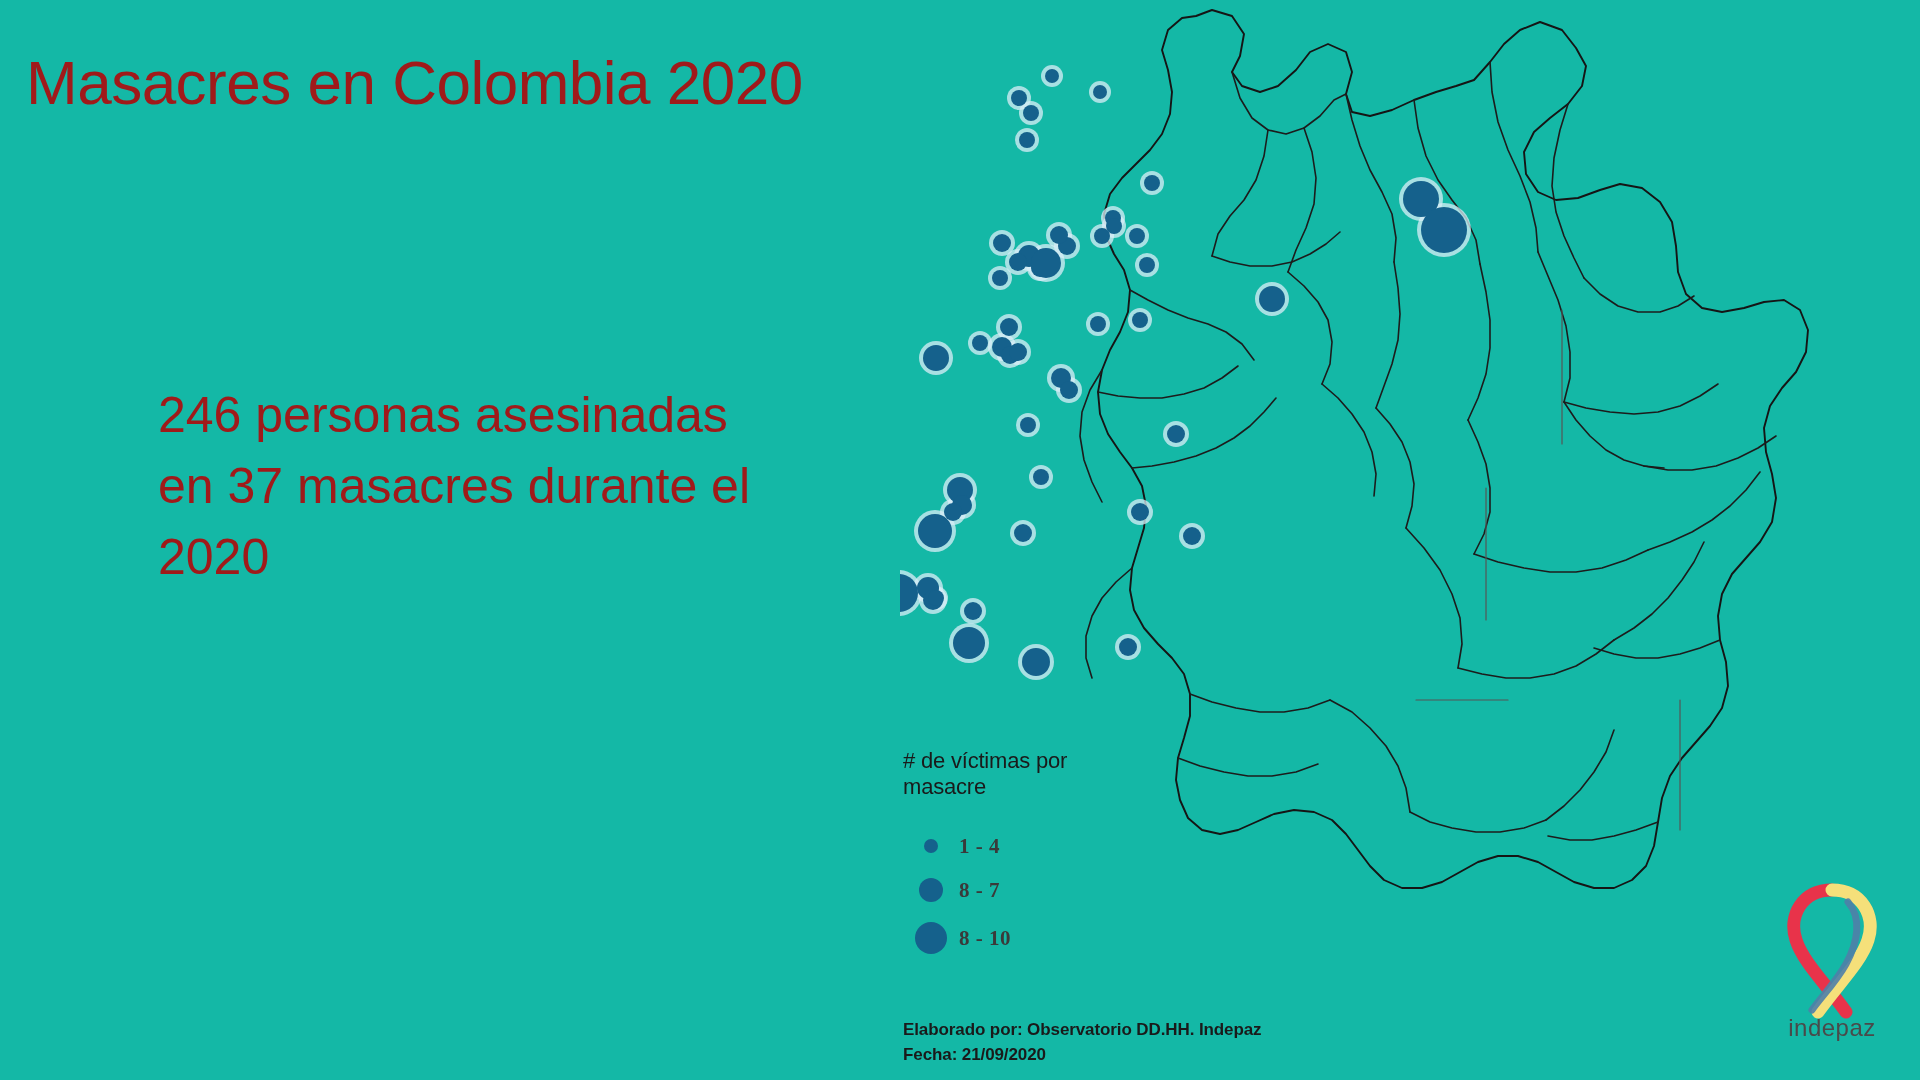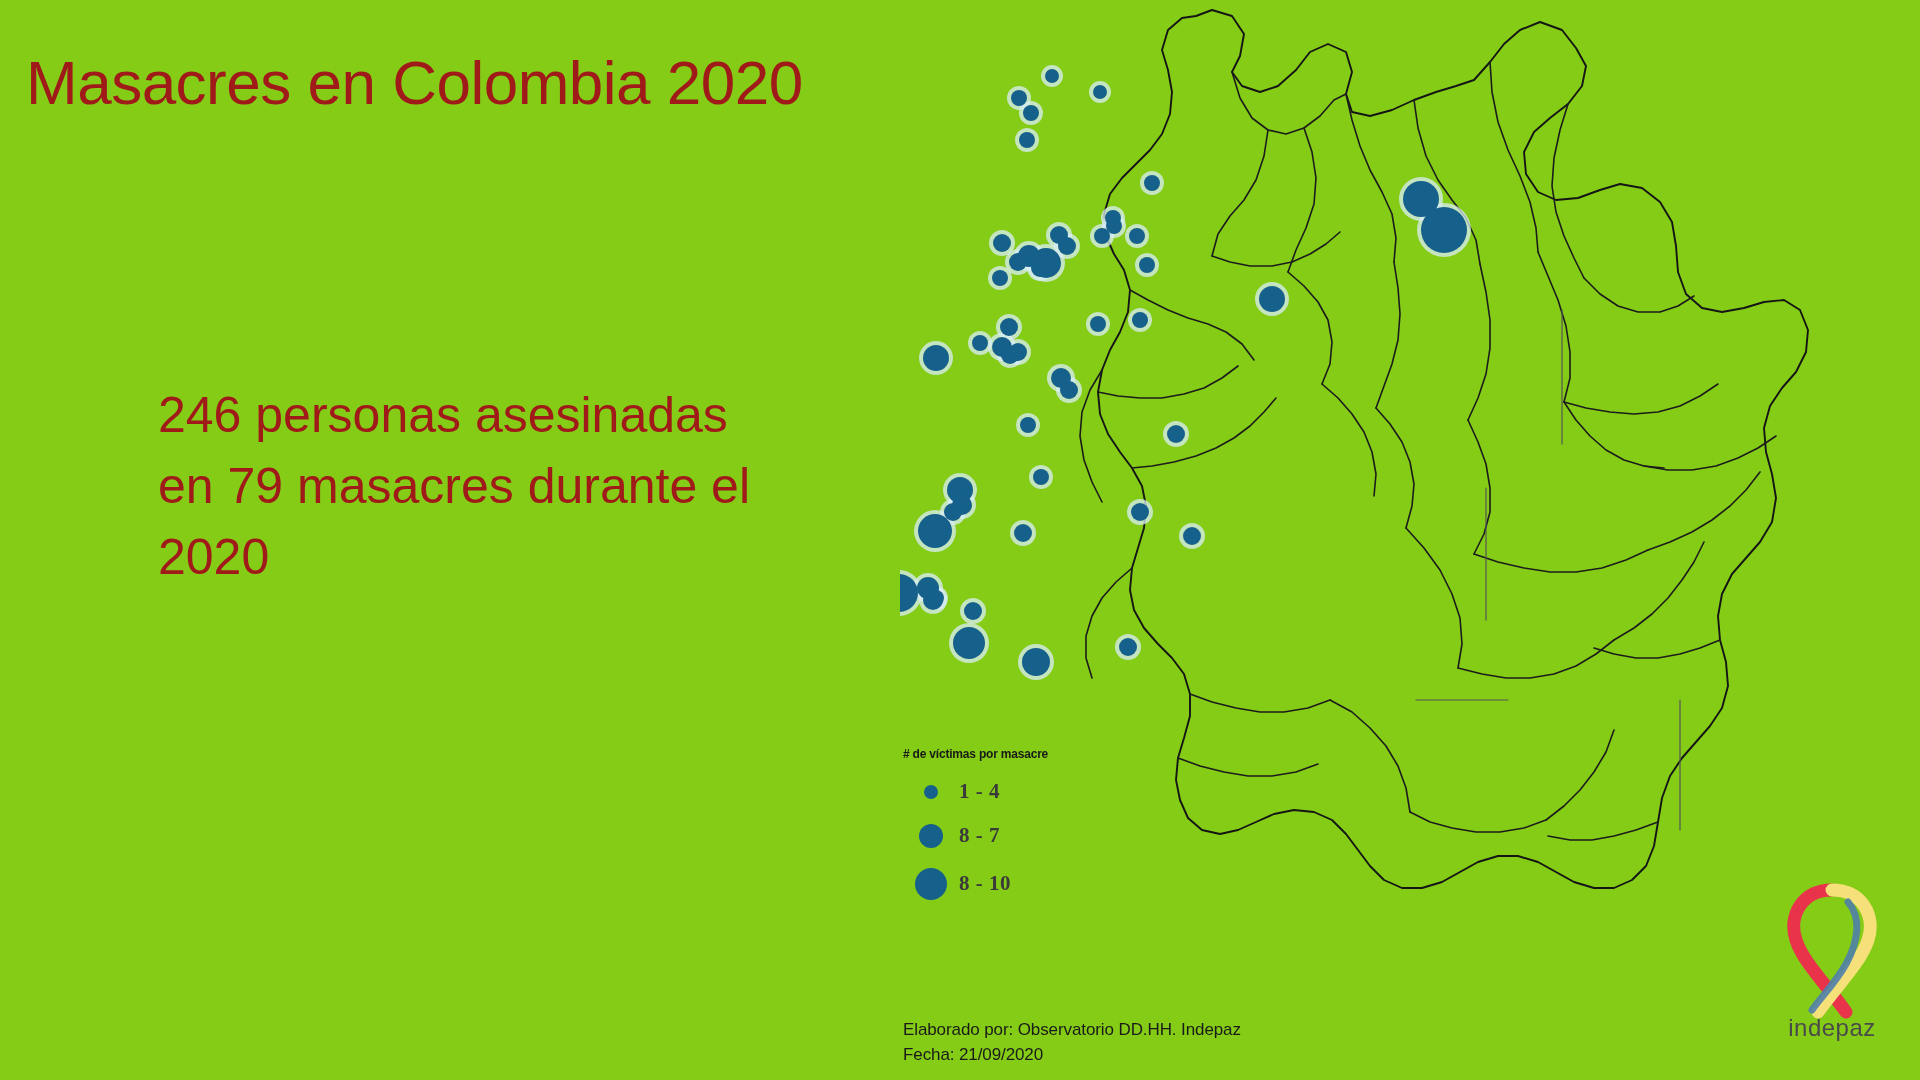--- a/index.html
+++ b/index.html
@@ -12,21 +12,21 @@
     height: 1080px;
     overflow: hidden;
     font-family: "Liberation Sans", sans-serif;
     position: relative;
   }
   #slide {
     position: absolute;
     inset: 0;
     width: 1920px;
     height: 1080px;
-    background: #84cc16;
+    background: #14b8a6;
   }
 
   
   #title {
     position: absolute;
     left: 26px;
     top: 50px;
     width: 1000px;
     font-size: 62px;
     line-height: 1.05;
@@ -58,25 +58,25 @@
 
   
   #legend {
     position: absolute;
     left: 903px;
     top: 748px;
     width: 230px;
     color: #1a1a1a;
   }
   #legend-title {
-    font-size: 12px;
-    font-weight: bold;
+    font-size: 22px;
+    font-weight: normal;
     line-height: 1.16;
     letter-spacing: -0.2px;
-    margin-bottom: 8px;
+    margin-bottom: 25px;
     width: 170px;
   }
   .legend-row {
     display: flex;
     align-items: center;
     height: 44px;
   }
   .legend-swatch-cell {
     width: 56px;
     display: flex;
@@ -95,21 +95,21 @@
     letter-spacing: 0.5px;
     font-family: Liberation Serif, serif;
   }
 
   
   #credit {
     position: absolute;
     left: 903px;
     top: 1018px;
     font-size: 17px;
-    font-weight: normal;
+    font-weight: bold;
     color: #1a1a1a;
     line-height: 1.45;
     letter-spacing: -0.1px;
   }
 
   
   #logo {
     position: absolute;
     left: 1752px;
     top: 872px;
@@ -125,21 +125,21 @@
     margin-top: -8px;
   }
 </style>
 </head>
 <body>
 
 <div id="slide">
 
   <div id="title">Masacres en Colombia 2020</div>
 
-  <div id="subtitle">246 personas asesinadas en 79 masacres durante el 2020</div>
+  <div id="subtitle">246 personas asesinadas en 37 masacres durante el 2020</div>
 
   <div id="map-wrap">
     <svg id="map-svg" viewBox="0 0 1020 1010" xmlns="http://www.w3.org/2000/svg">
       <g fill="none" stroke="#1c1c1c" stroke-width="1.6" stroke-linejoin="round" stroke-linecap="round">
 
         <path d="M296,16 L312,10 L332,16 L344,34 L340,56 L332,72 L342,86 L360,92 L378,86
                  L396,70 L410,52 L428,44 L446,52 L452,72 L446,94 L452,112 L470,116
                  L492,110 L514,100 L536,92 L556,86 L574,80 L590,62 L604,44 L620,30
                  L640,22 L662,30 L676,48 L686,66 L682,86 L668,104 L650,118 L634,132
                  L624,152 L626,174 L638,192 L656,200 L678,198 L700,190 L720,184

